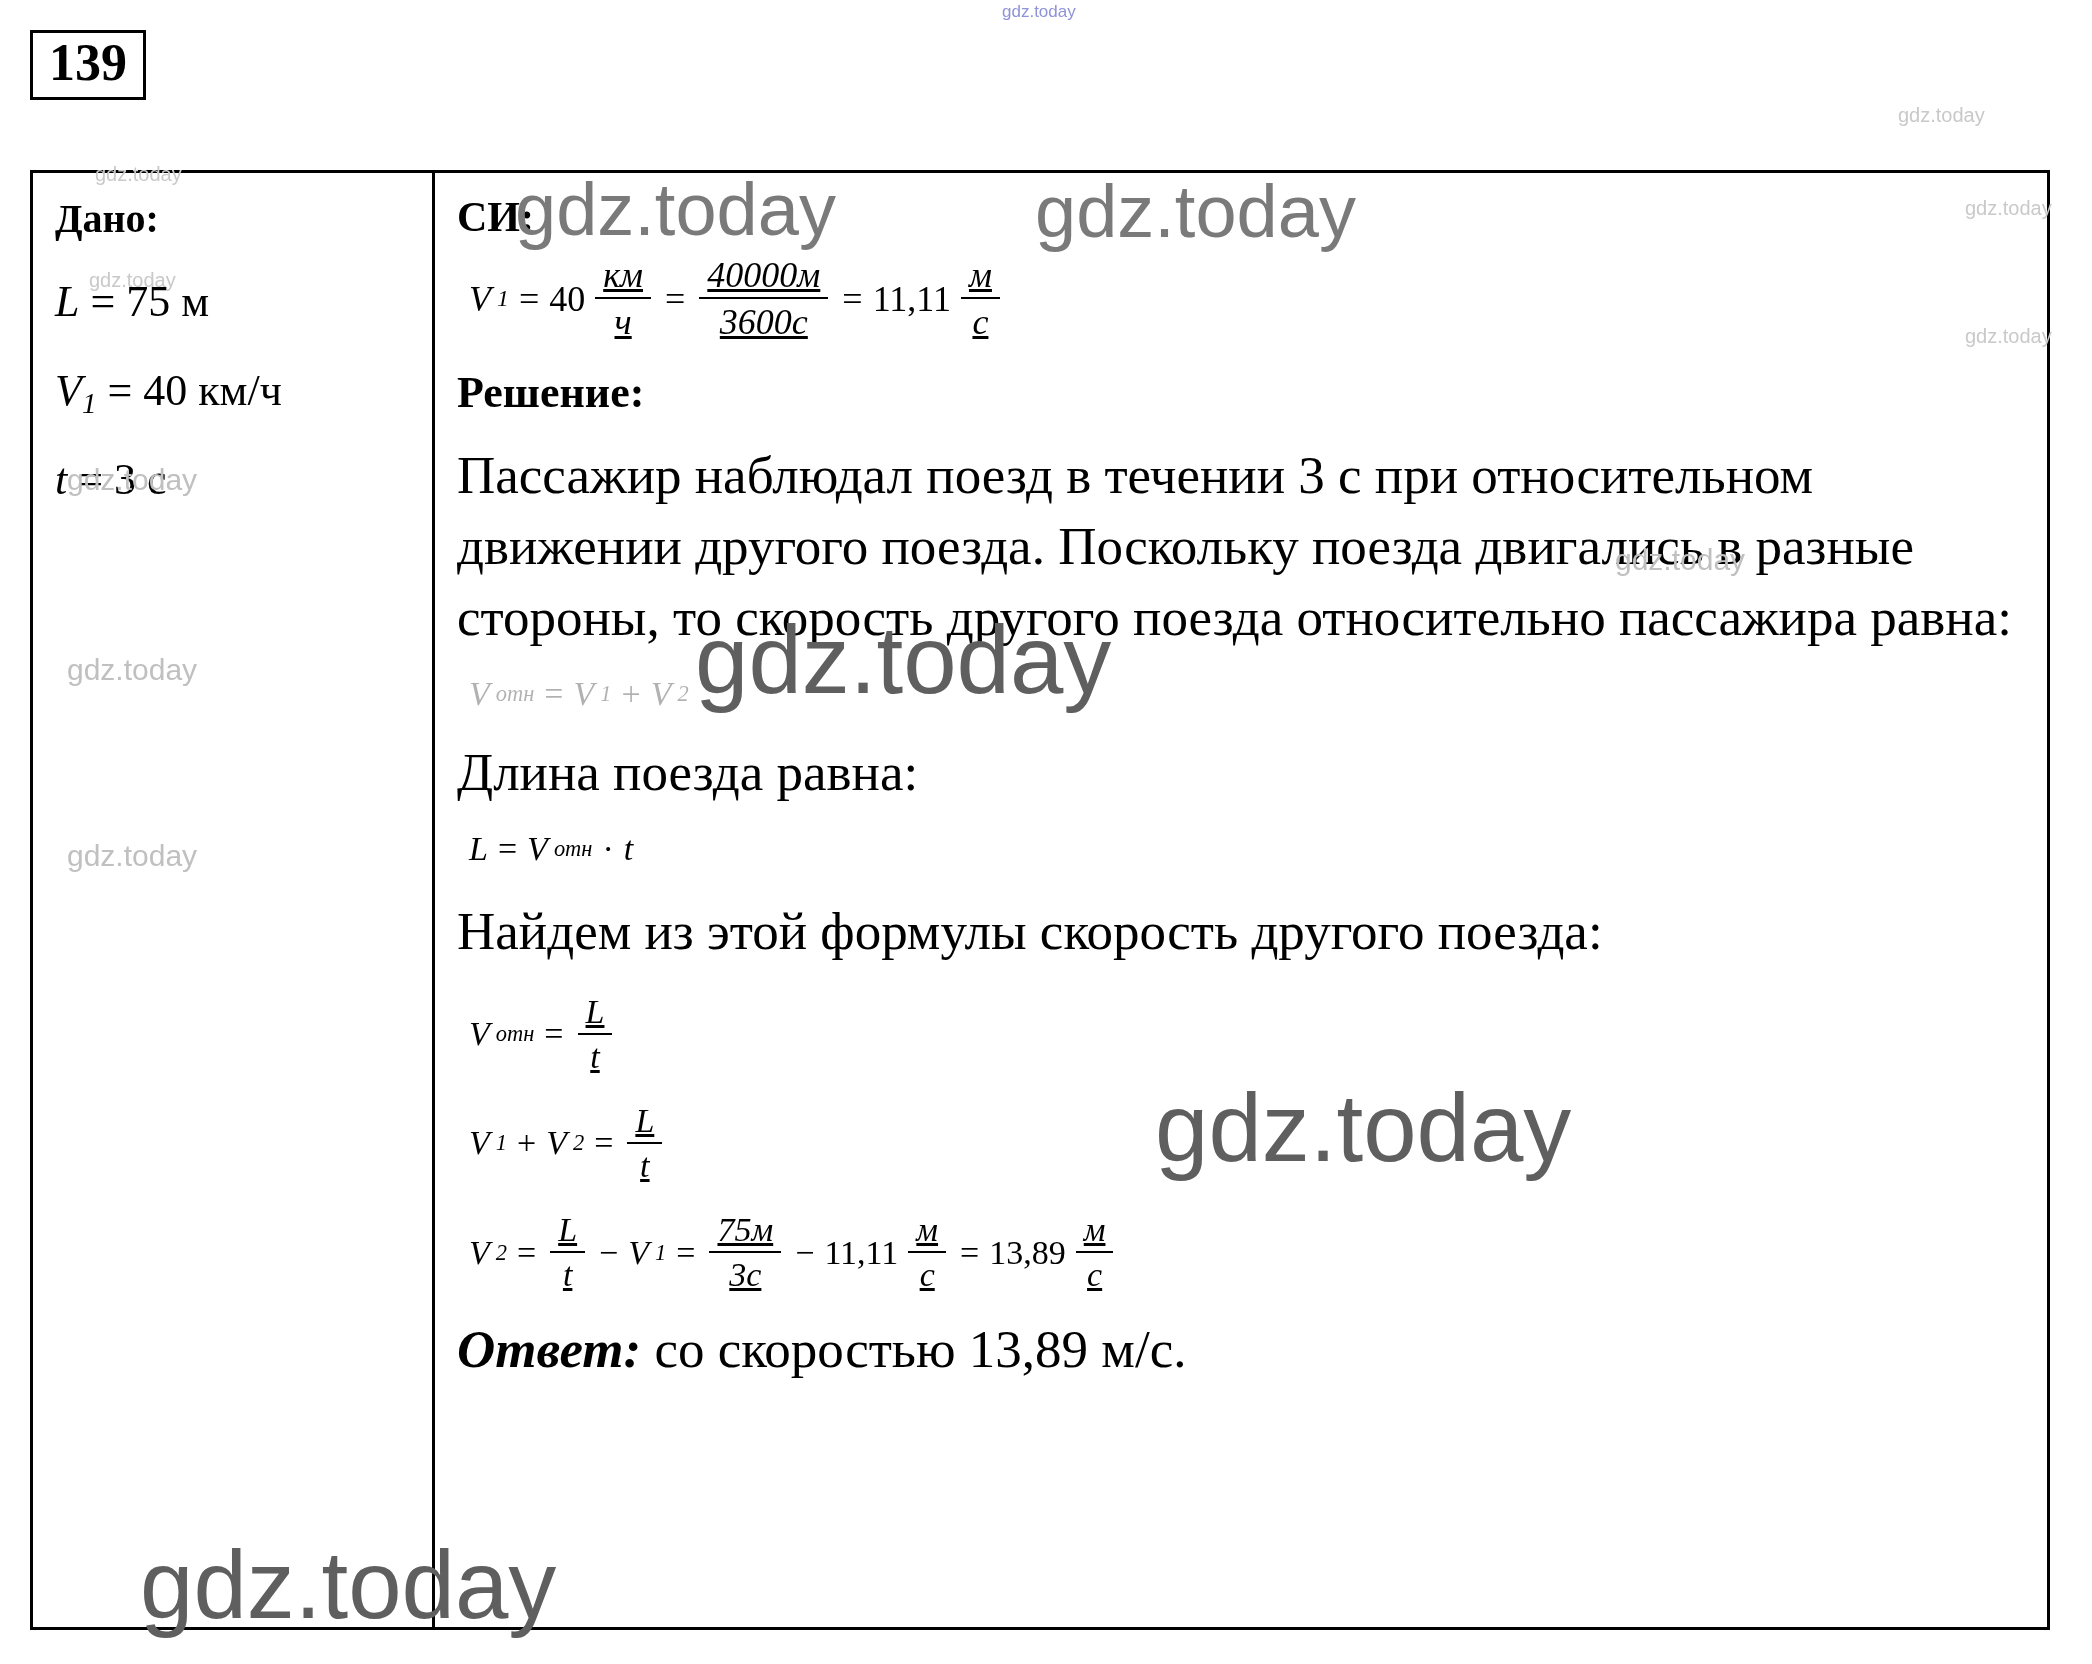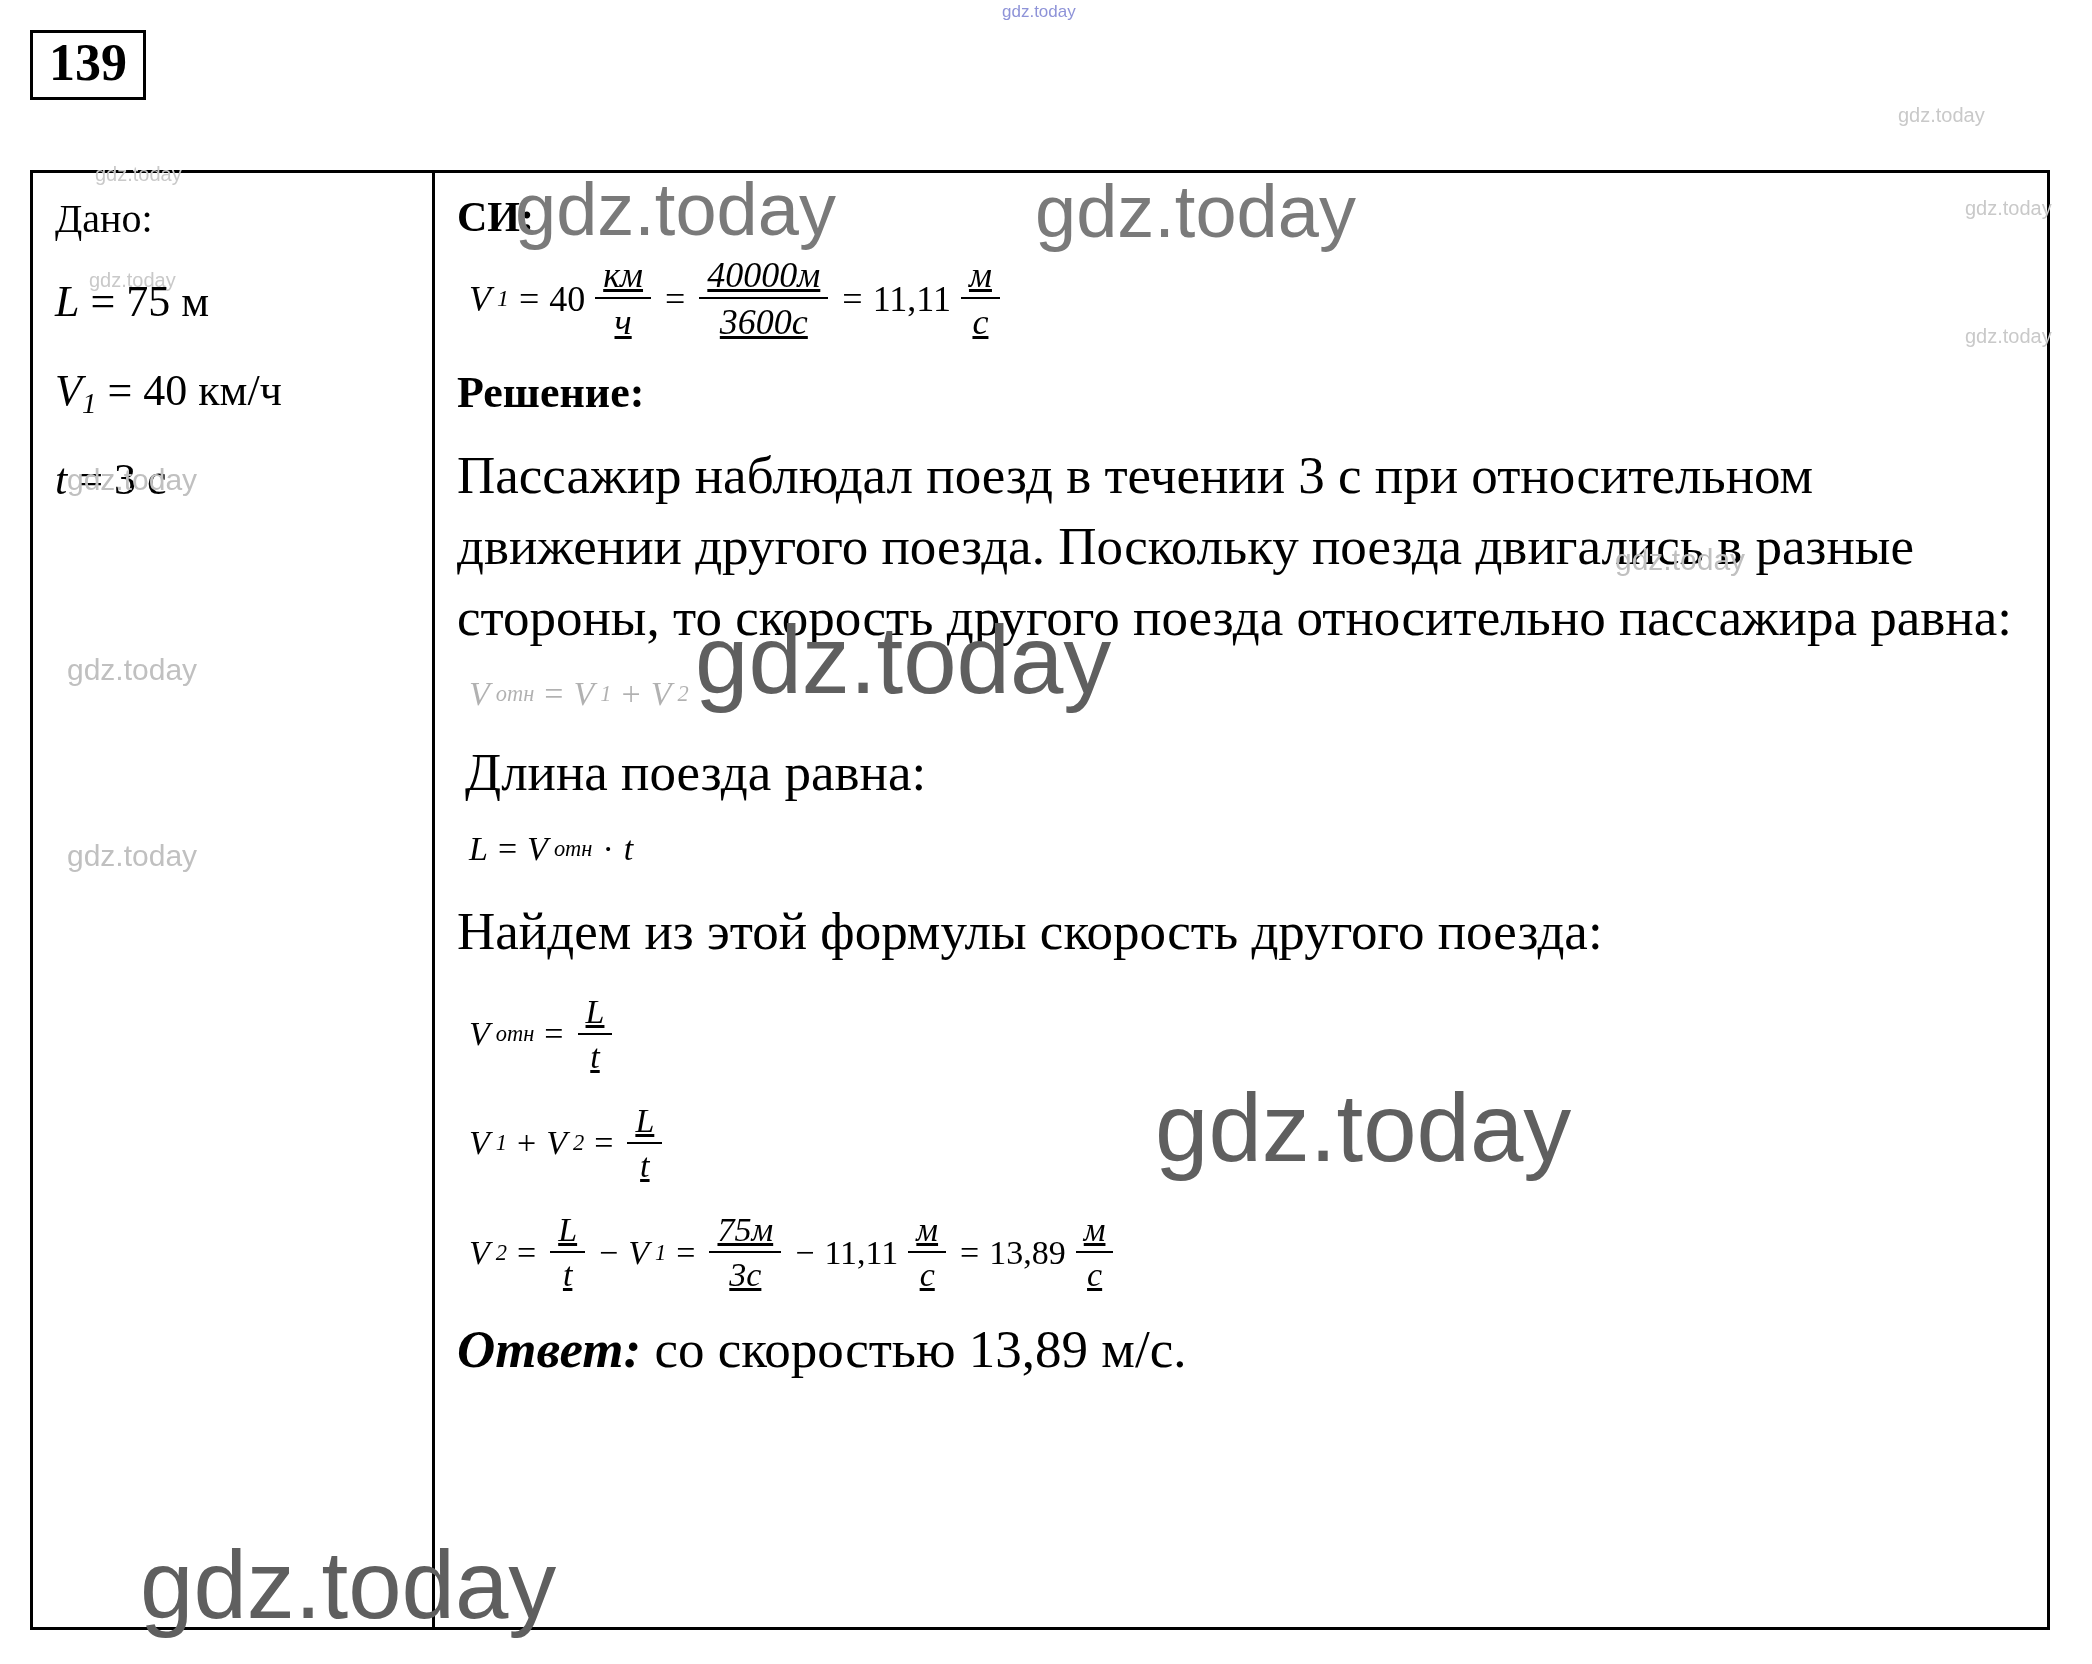--- a/index.html
+++ b/index.html
@@ -50,21 +50,21 @@
   #solution-cell {
     flex: 1;
     box-sizing: border-box;
     padding: 18px 20px 0 22px;
     position: relative;
   }
 
   
   .hdr {
     font-size: 40px;
-    font-weight: normal;
+    font-weight: bold;
     font-family: "Liberation Serif", serif;
   }
   .given-line {
     font-size: 44px;
     margin-top: 34px;
     font-family: "Liberation Serif", serif;
   }
   .given-line .v {
     font-style: italic;
   }
@@ -218,21 +218,21 @@
       <span>V</span>
         <span class="sub">отн</span>
       <span class="op">=</span>
       <span>V</span>
         <span class="sub">1</span>
       <span class="op">+</span>
       <span>V</span>
         <span class="sub">2</span>
     </div>
 
-    <div class="body-text" style="margin-top:24px;margin-left:8px;">Длина поезда равна:</div>
+    <div class="body-text" style="margin-top:24px;">Длина поезда равна:</div>
 
     <div class="formula" style="margin-top:22px; margin-left:12px;">
       <span>L</span>
       <span class="op">=</span>
       <span>V</span>
         <span class="sub">отн</span>
       <span class="op">·</span>
       <span>t</span>
     </div>
 

